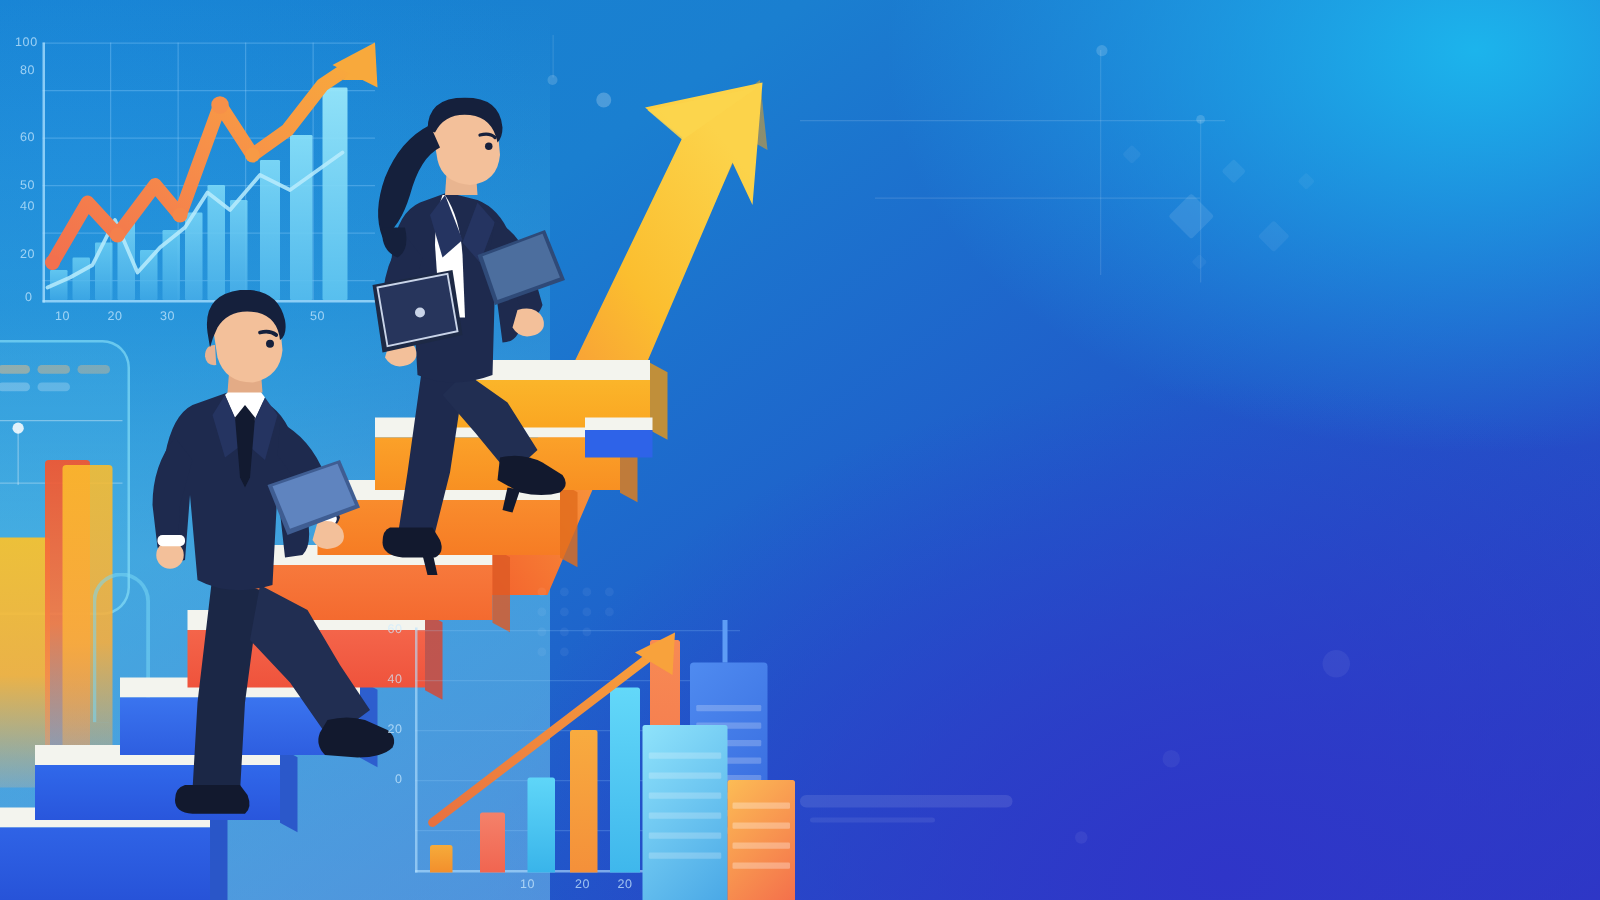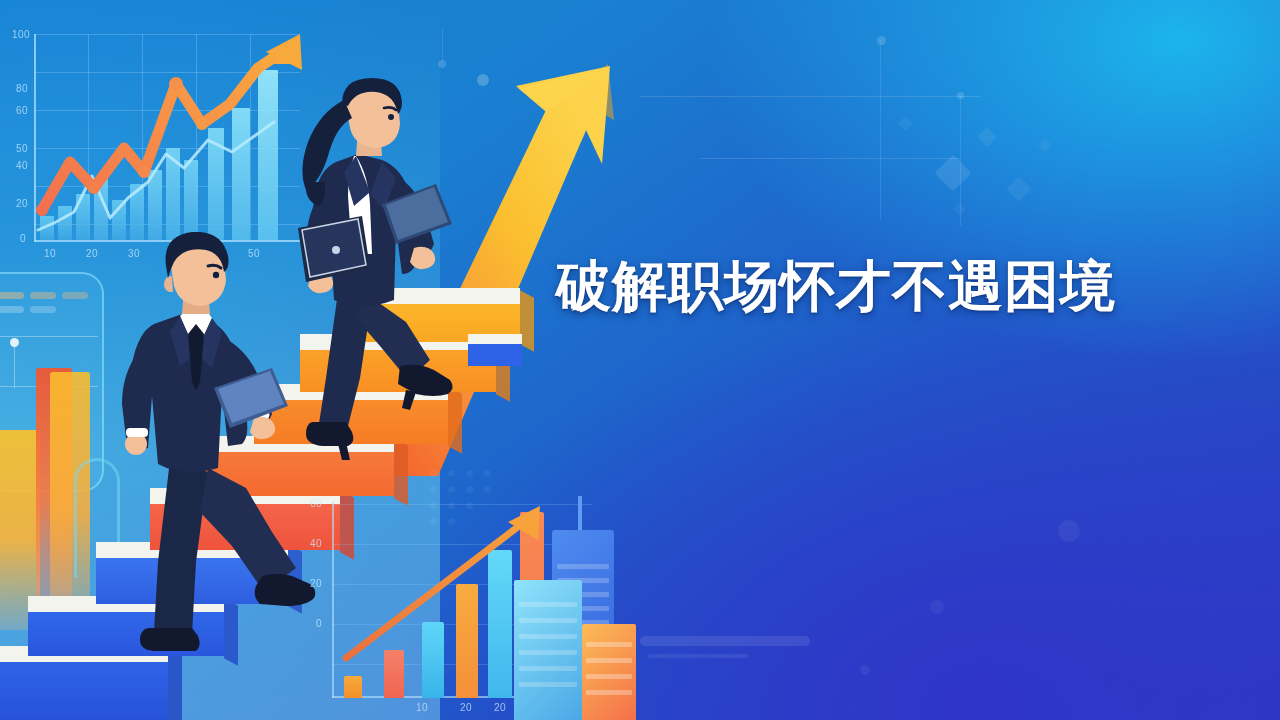--- a/index.html
+++ b/index.html
@@ -131,21 +131,21 @@
     <div class="grid" style="left:26px;top:198px;width:266px;height:1px;"></div>
     <div class="grid" style="left:80px;top:8px;width:1px;height:206px;"></div>
     <div class="grid" style="left:134px;top:8px;width:1px;height:206px;"></div>
     <div class="grid" style="left:188px;top:8px;width:1px;height:206px;"></div>
     <div class="grid" style="left:242px;top:8px;width:1px;height:206px;"></div>
 
     <div class="axis" style="left:26px;top:8px;width:2px;height:208px;"></div>
     <div class="axis" style="left:26px;top:214px;width:266px;height:2px;"></div>
 
     <div class="tick" style="left:4px;top:3px;">100</div>
-    <div class="tick" style="left:8px;top:57px;">80</div>
+    <div class="tick" style="left:8px;top:25px;">80</div>
     <div class="tick" style="left:8px;top:79px;">60</div>
     <div class="tick" style="left:8px;top:117px;">50</div>
     <div class="tick" style="left:8px;top:134px;">40</div>
     <div class="tick" style="left:8px;top:172px;">20</div>
     <div class="tick" style="left:12px;top:207px;">0</div>
 
     <div class="tick" style="left:36px;top:222px;">10</div>
     <div class="tick" style="left:78px;top:222px;">20</div>
     <div class="tick" style="left:120px;top:222px;">30</div>
     <div class="tick" style="left:198px;top:222px;">40</div>
@@ -420,16 +420,15 @@
     <div class="dot" style="left:36px;top:16px;width:7px;height:7px;"></div>
     <div class="dot" style="left:54px;top:16px;width:7px;height:7px;"></div>
     <div class="dot" style="left:0;top:32px;width:7px;height:7px;"></div>
     <div class="dot" style="left:18px;top:32px;width:7px;height:7px;"></div>
     <div class="dot" style="left:36px;top:32px;width:7px;height:7px;"></div>
     <div class="dot" style="left:0;top:48px;width:7px;height:7px;"></div>
     <div class="dot" style="left:18px;top:48px;width:7px;height:7px;"></div>
   </div>
 
   <div class="headline">
-    <div class="h-l3">破解职场怀才不遇困境</div>
   </div>
 
 </div>
 
 </body></html>

